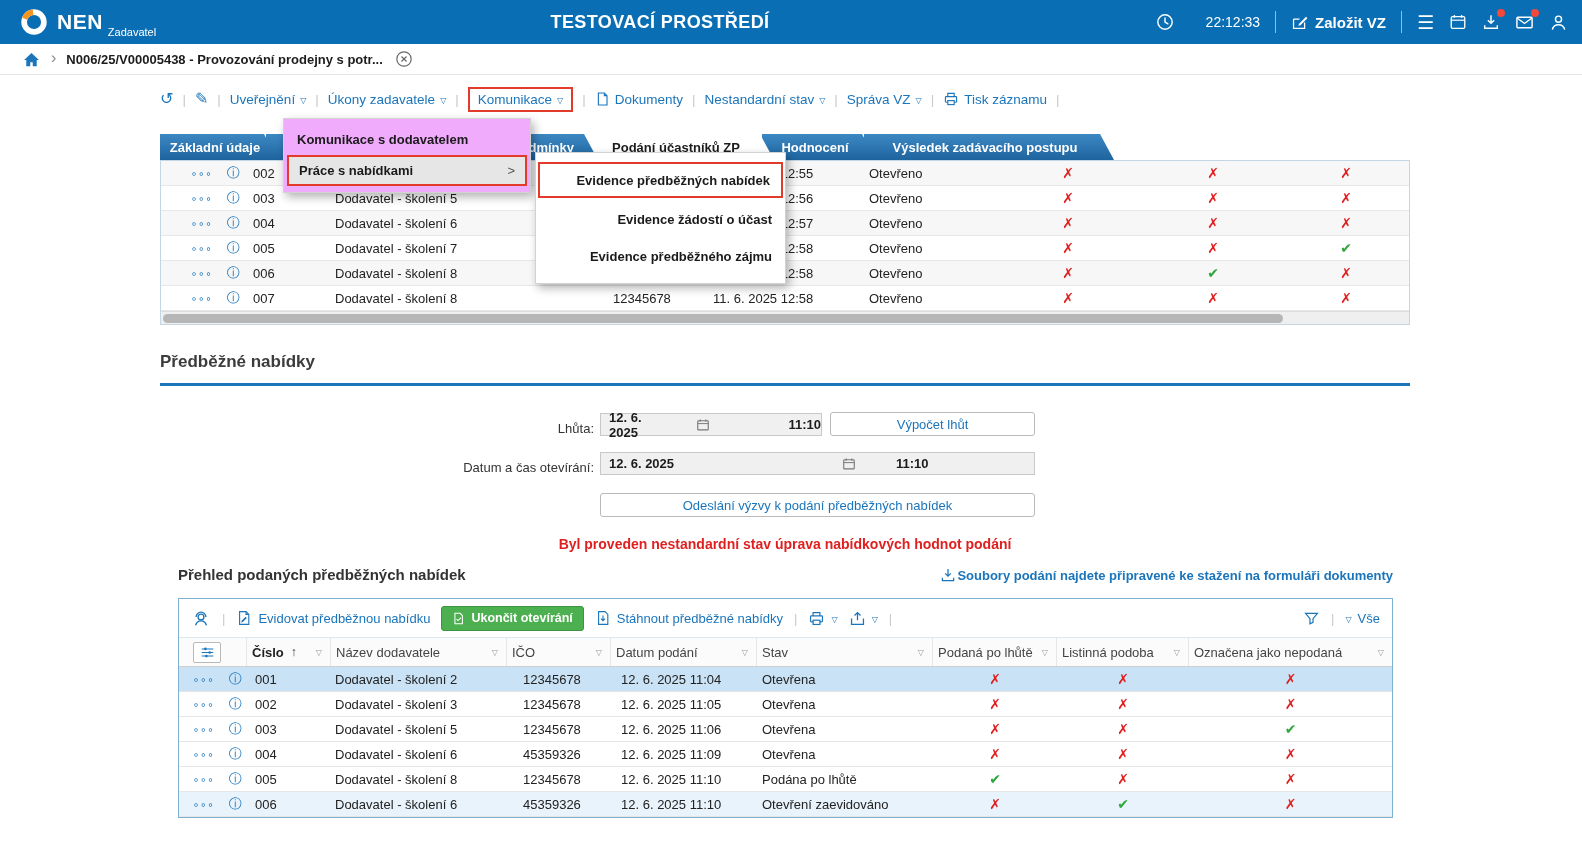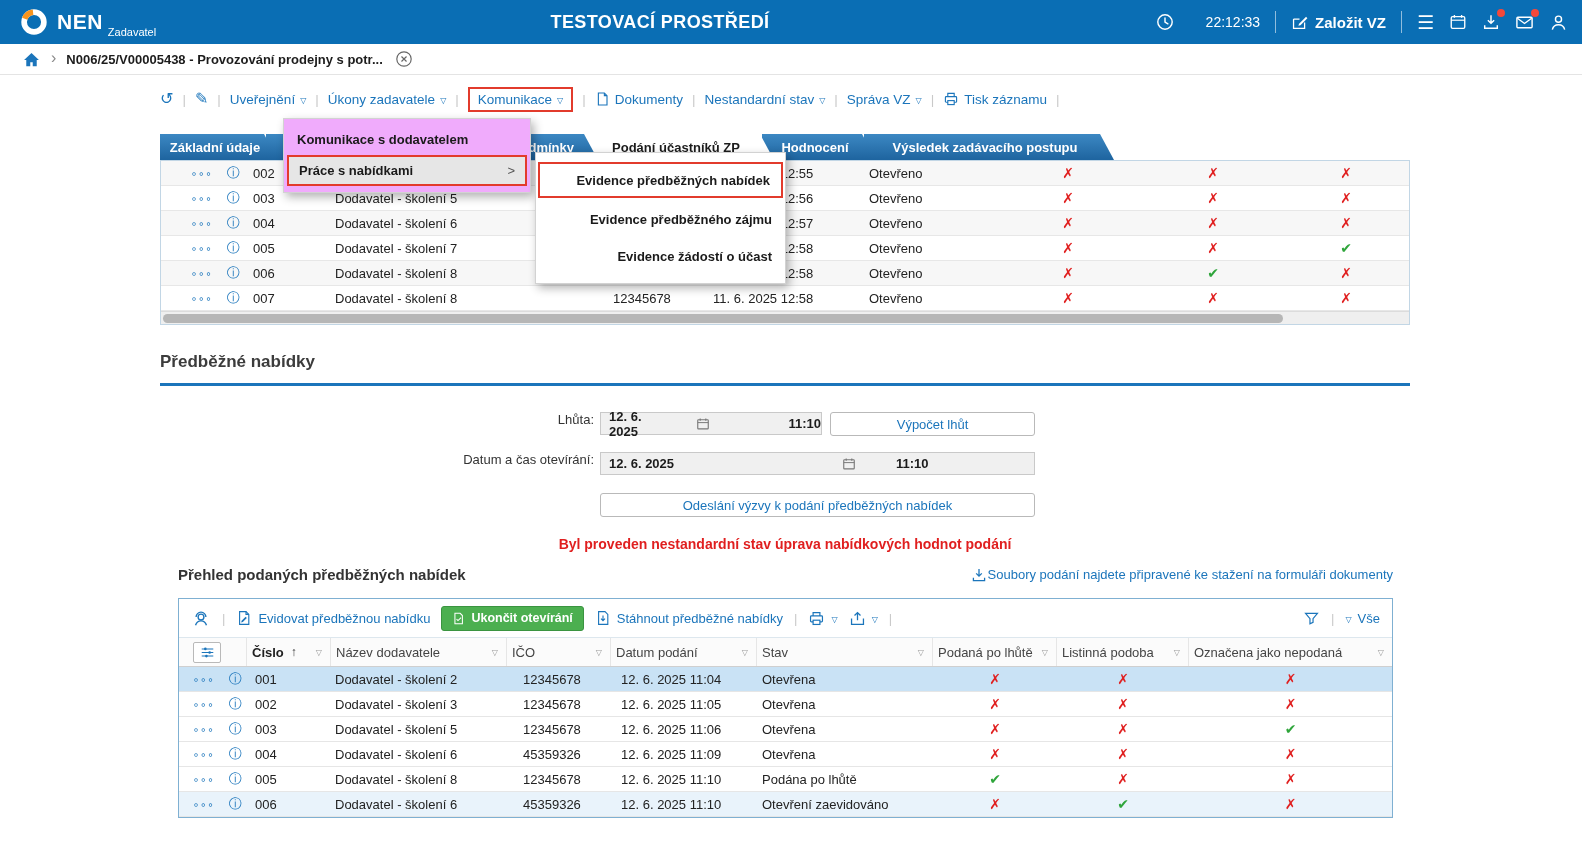--- a/index.html
+++ b/index.html
@@ -76,36 +76,36 @@
   .sub-arrow { color: #555; font-size: 13px; font-weight: normal; }
   .submenu-panel { position: absolute; top: 152px; left: 535px; width: 251px; background: #fff; z-index: 21;
                    border: 1px solid #d2d2d2; box-shadow: 3px 4px 9px rgba(0,0,0,.3); padding: 4px 0 6px 0; }
   .sub-item { height: 32px; display: flex; align-items: center; margin: 5px 2px; padding: 16px 11px;
               font-weight: bold; color: #1a1a1a; cursor: pointer; justify-content: flex-end; }
   .sub-item.hl { border: 2px solid #e23b2c; }
 
   
   .section-head { position: absolute; top: 352px; left: 160px; width: 1250px; padding-bottom: 11px;
                   border-bottom: 3px solid #1b75bb; font-size: 17px; font-weight: bold; color: #3c3c3c; }
-  .f-row { position: absolute; left: 160px; width: 1250px; display: flex; align-items: flex-start; }
+  .f-row { position: absolute; left: 160px; width: 1250px; display: flex; align-items: flex-end; }
   .f-label { width: 440px; text-align: right; padding-right: 6px; color: #333; }
   .input-box { background: #f0f0f0; border: 1px solid #c9c9c9; height: 23px; display: flex; align-items: center;
                font-weight: bold; color: #1c1c1c; cursor: text; gap: 34px; }
   .ib-date { padding-left: 8px; }
   .cal { display: inline-flex; cursor: pointer; }
   .btn-plain { height: 24px; border: 1px solid #b9b9b9; border-radius: 3px; background: #fff; color: #1b75bb;
                display: flex; align-items: center; justify-content: center; font-size: 13px; cursor: pointer; }
   .warning { position: absolute; top: 536px; left: 160px; width: 1250px; text-align: center;
              color: #e01f1f; font-weight: bold; font-size: 14px; }
 
   
   .offers-head { position: absolute; top: 566px; left: 178px; width: 1215px; display: flex;
                  justify-content: space-between; align-items: center; }
   .offers-title { font-weight: bold; font-size: 15px; color: #333; }
-  .download-note { color: #1b75bb; display: flex; align-items: flex-start; gap: 1px; cursor: pointer; }
+  .download-note { color: #1b75bb; display: flex; align-items: flex-end; gap: 1px; cursor: pointer; font-weight: bold; }
   .offers-card { position: absolute; top: 598px; left: 178px; width: 1215px; background: #fff; border: 1px solid #7fb0d2; }
   .o-toolbar { height: 38px; display: flex; align-items: center; gap: 11px; padding: 0 12px; }
   .o-link { color: #1b75bb; display: flex; align-items: center; gap: 6px; cursor: pointer; white-space: nowrap; }
   .btn-green { background: #4caf50; border: 1px solid #3a9440; border-radius: 3px; color: #fff; font-weight: bold;
                height: 25px; display: flex; align-items: center; gap: 6px; padding: 0 10px; font-size: 12.5px; cursor: pointer; }
   .spacer { flex: 1; }
   .o-grid { display: grid; grid-template-columns: 68px 84px 176px 104px 146px 176px 124px 132px 1fr; }
   .o-header { height: 30px; align-items: center; border-top: 1px solid #dde7ee; border-bottom: 1px solid #cfcfcf;
               background: #fbfbfb; color: #444; }
   .o-header > div { display: flex; align-items: center; justify-content: space-between; padding: 0 8px 0 5px;
@@ -368,24 +368,24 @@
     <div class="menu-item sel">
       <span>Práce s nabídkami</span>
       <span class="sub-arrow">&gt;</span>
     </div>
   </div>
   <div class="submenu-panel">
     <div class="sub-item hl">
       <span>Evidence předběžných nabídek</span>
     </div>
     <div class="sub-item">
+      <span>Evidence žádostí o účast</span>
+    </div>
+    <div class="sub-item">
       <span>Evidence předběžného zájmu</span>
-    </div>
-    <div class="sub-item">
-      <span>Evidence žádostí o účast</span>
     </div>
   </div>
 
   <div class="section-head">Předběžné nabídky</div>
 
   <div class="f-row" style="top:412px">
     <div class="f-label">Lhůta:</div>
     <div class="input-box" style="width:222px">
       <span class="ib-date" style="width:122px">12. 6. 2025</span>
       <span class="cal">

